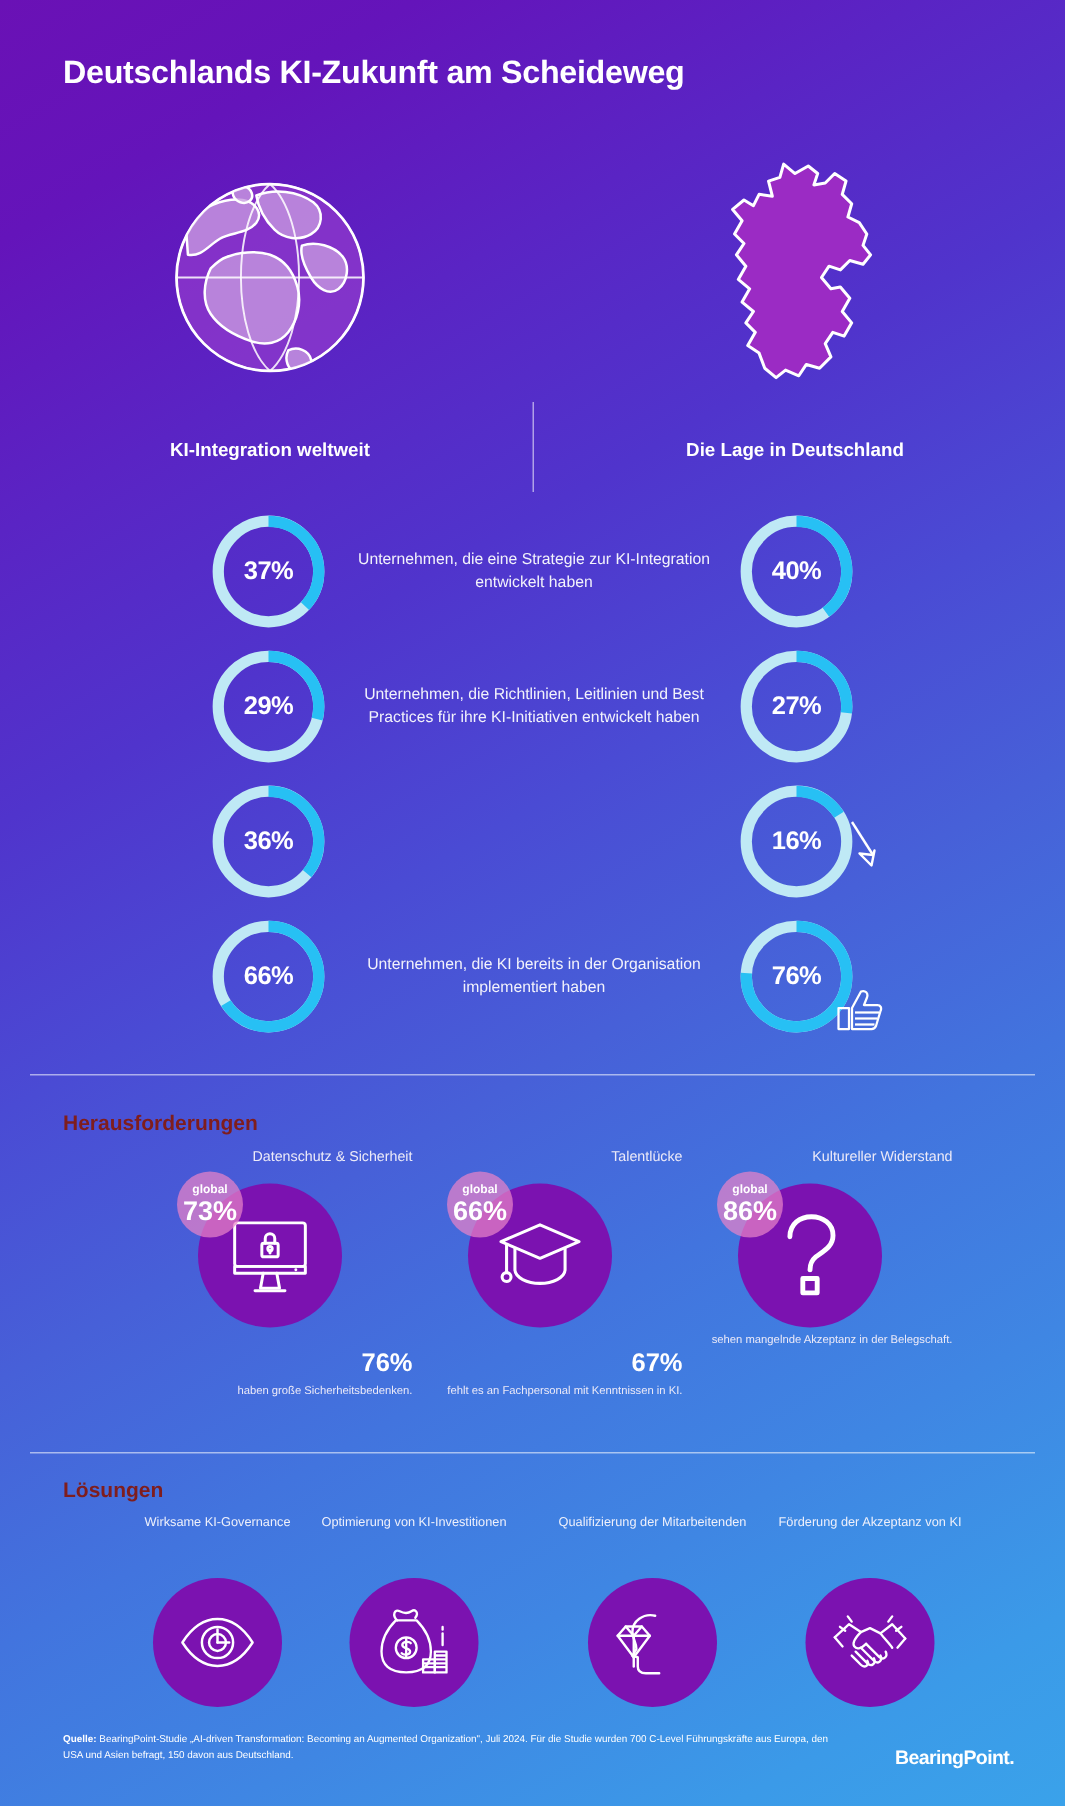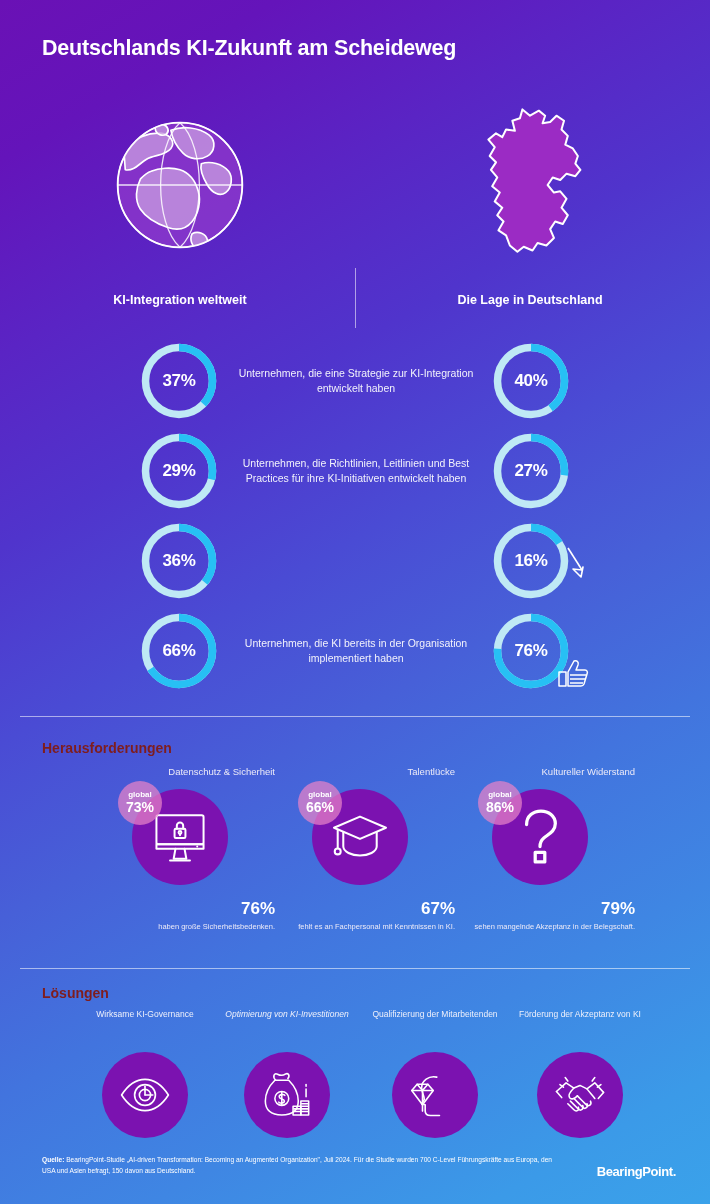--- a/index.html
+++ b/index.html
@@ -84,21 +84,21 @@
     display: flex; align-items: center; justify-content: center;
   }
   .ch-badge {
     position: absolute; left: -14px; top: -8px;
     width: 44px; height: 44px; border-radius: 50%;
     background: rgba(231,130,200,0.72);
     display: flex; flex-direction: column; align-items: center; justify-content: center;
     line-height: 1.05;
   }
   .ch-badge .b1 { font-size: 8px; font-weight: bold; color: #ffffff; }
-  .ch-badge .b2 { font-size: 14px; font-weight: bold; color: #ffffff; }
+  .ch-badge .b2 { font-size: 18px; font-weight: bold; color: #ffffff; }
   .ch-pct { margin-top: 14px; font-size: 17px; font-weight: bold; color: #ffffff; }
   .ch-sub { margin-top: 3px; font-size: 7.5px; line-height: 1.45; color: #eceaf8; }
 
   
   .solutions { position: absolute; left: 0; top: 1008px; width: 710px; }
   .solution { position: absolute; top: 0; width: 150px; text-align: center; }
   .sol-title { font-size: 8.5px; line-height: 1.45; color: #eef0fb; height: 26px; }
   .sol-circle {
     width: 86px; height: 86px; border-radius: 50%; margin: 18px auto 0;
     background: #7b12b0; display: flex; align-items: center; justify-content: center;
@@ -331,21 +331,20 @@
                 <path d="M10 17 C10 8 17 3 25 3 C33 3 40 8 40 16 C40 24 33 27 28 31 C25 33.5 24 36 24 40"></path>
                 <rect x="19" y="46" width="10" height="10"></rect>
               </g>
             </svg>
           </div>
           <div class="ch-badge">
             <span class="b1">global</span>
             <span class="b2">86%</span>
           </div>
         </div>
-        <div class="ch-pct">79%</div>
         <div class="ch-sub">sehen mangelnde Akzeptanz in der Belegschaft.</div>
       </div>
     </div>
 
   <div class="hdivider" style="top:968px;"></div>
   <div class="section-title" style="top:985px;">Lösungen</div>
 
   <div class="solutions" id="solutions-container">
       <div class="solution" style="left: 70px;">
         <div class="sol-title">Wirksame KI-Governance</div>
@@ -354,21 +353,21 @@
             <g fill="none" stroke="#ffffff" stroke-width="1.9" stroke-linejoin="round" stroke-linecap="round">
               <path d="M3 22 C12 8 22 4 30 4 C38 4 48 8 57 22 C48 36 38 40 30 40 C22 40 12 36 3 22 Z"></path>
               <circle cx="30" cy="22" r="12"></circle>
               <circle cx="30" cy="22" r="6.5"></circle>
               <path d="M30 22 V12"></path>
               <path d="M30 22 H39"></path>
             </g>
           </svg>
         </div>
       </div>
-      <div class="solution" style="left: 212px; font-style: italic;">
+      <div class="solution" style="left: 201px;">
         <div class="sol-title">Optimierung von KI-Investitionen</div>
         <div class="sol-circle">
           <svg width="52" height="52" viewBox="0 0 60 58">
             <g fill="none" stroke="#ffffff" stroke-width="1.8" stroke-linejoin="round" stroke-linecap="round">
               <path d="M17 12 C13 8 15 3 19 5 C22 6.5 25 7 28 5 C31 3 34 6 31 10"></path>
               <path d="M16 12 H32 C39 19 43 28 43 36 C43 46 37 52 24 52 C11 52 5 46 5 36 C5 28 9 19 16 12 Z"></path>
               <circle cx="24" cy="33" r="8"></circle>
               <path d="M24 26 V40"></path>
               <path d="M27.5 29.5 C26.5 28 21 28 21 31 C21 34 27 33 27 36 C27 39 21.5 38.8 20.5 37.2"></path>
               <path d="M37 42 H46 V52 H37 Z"></path>

